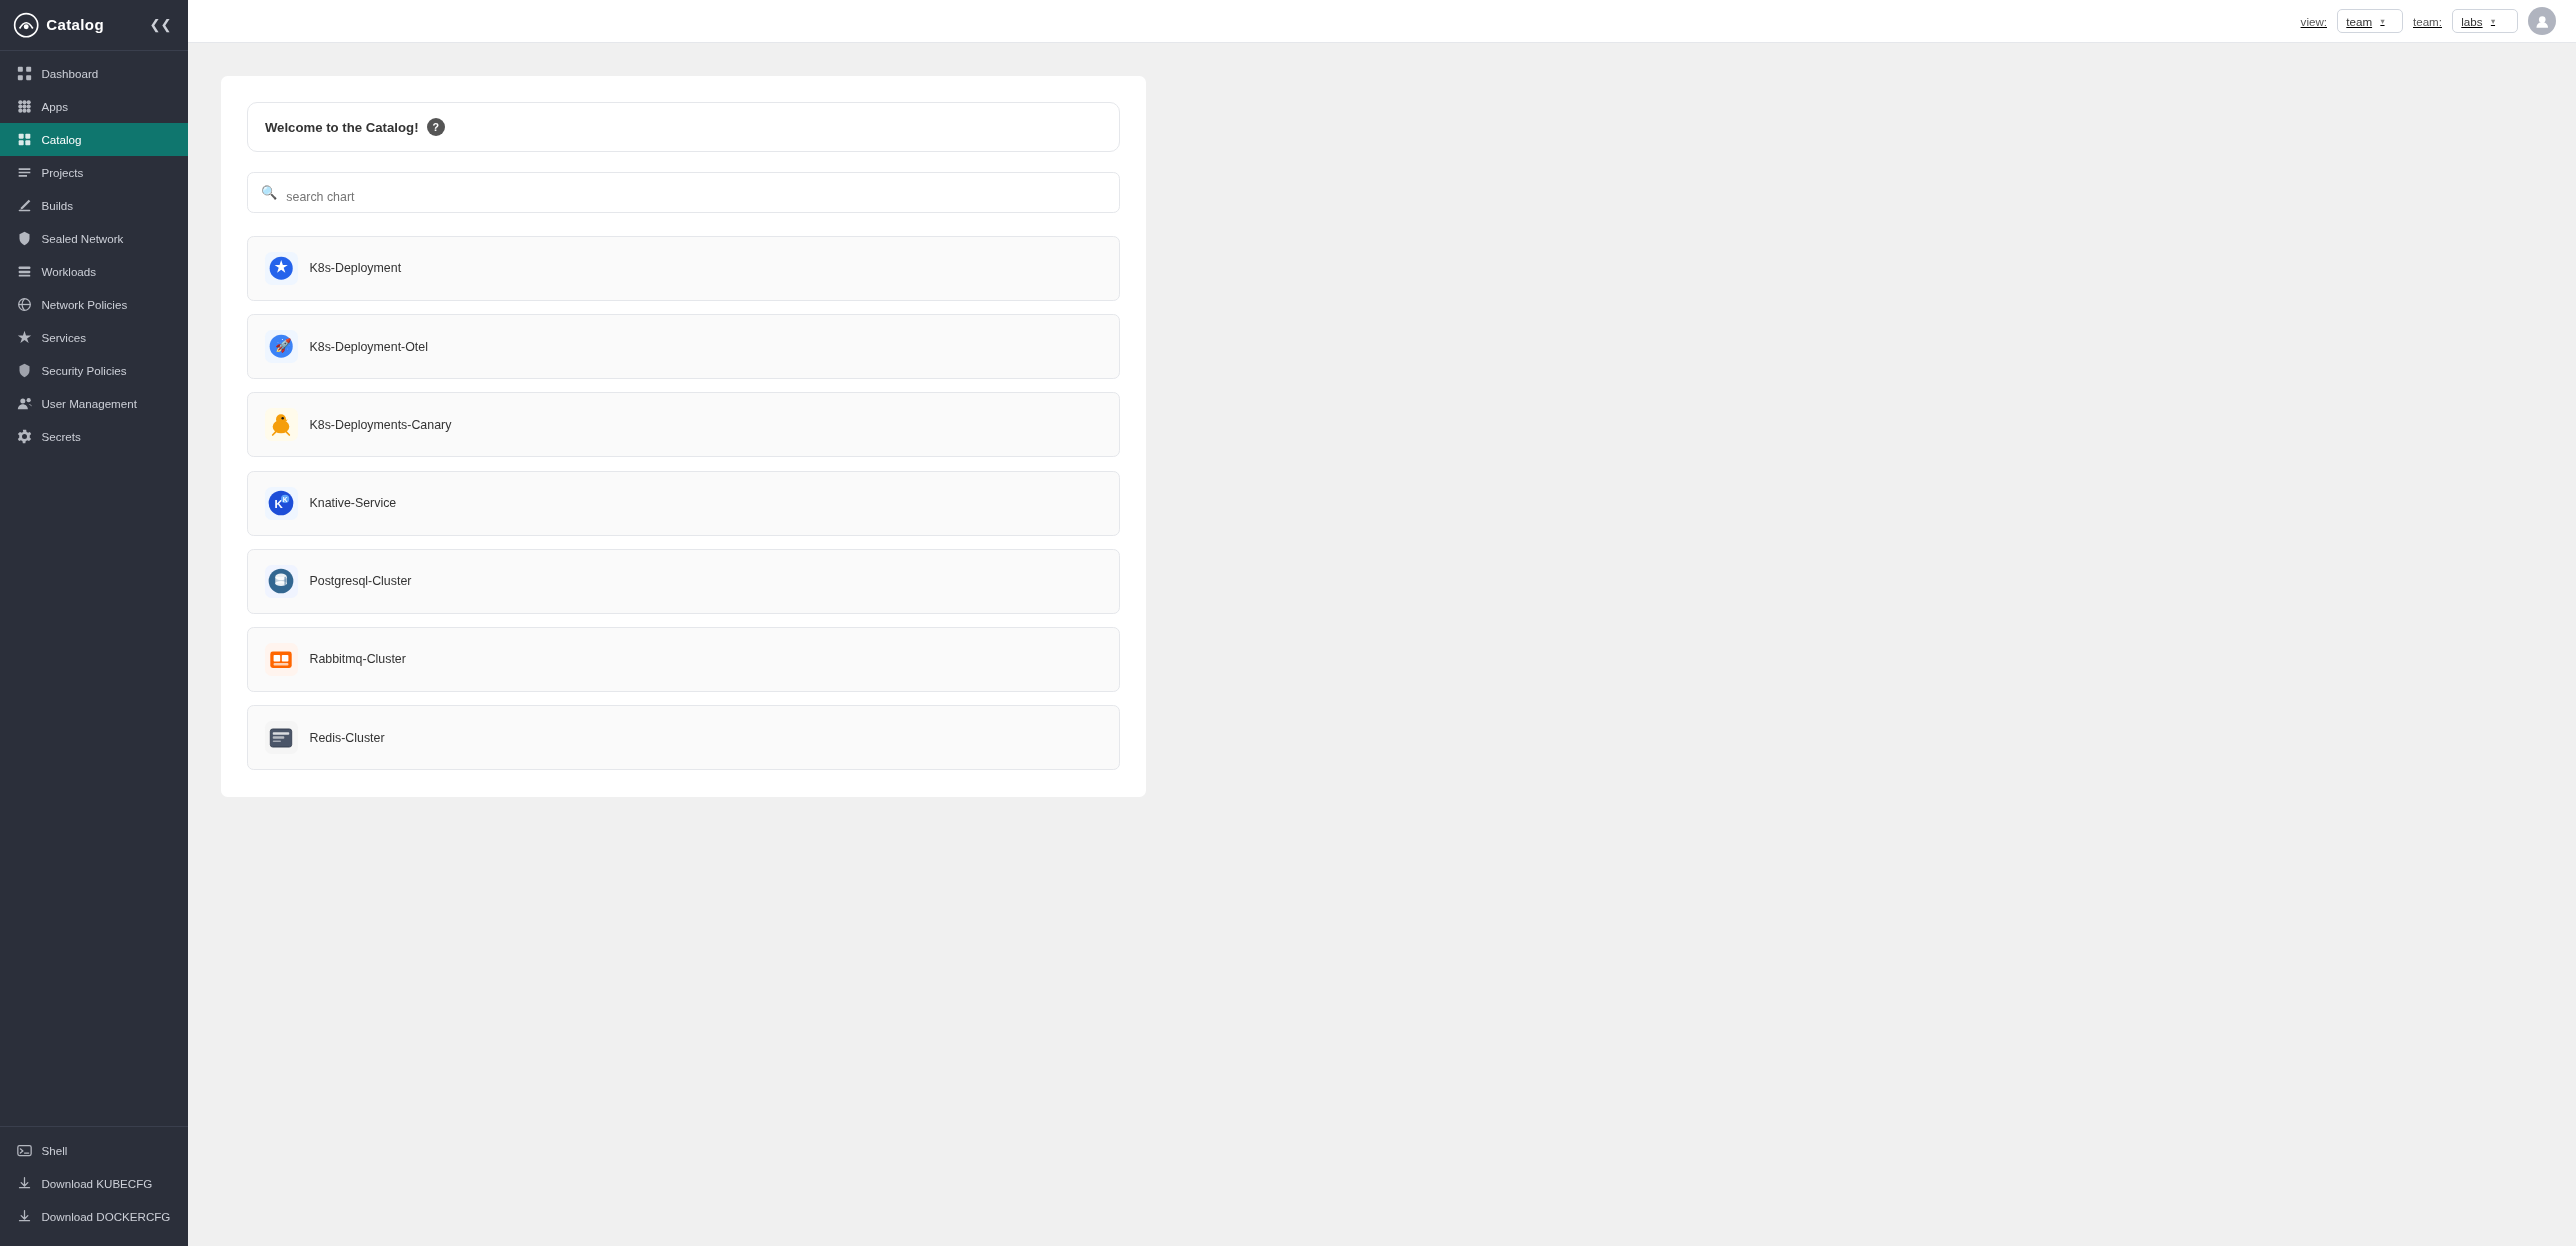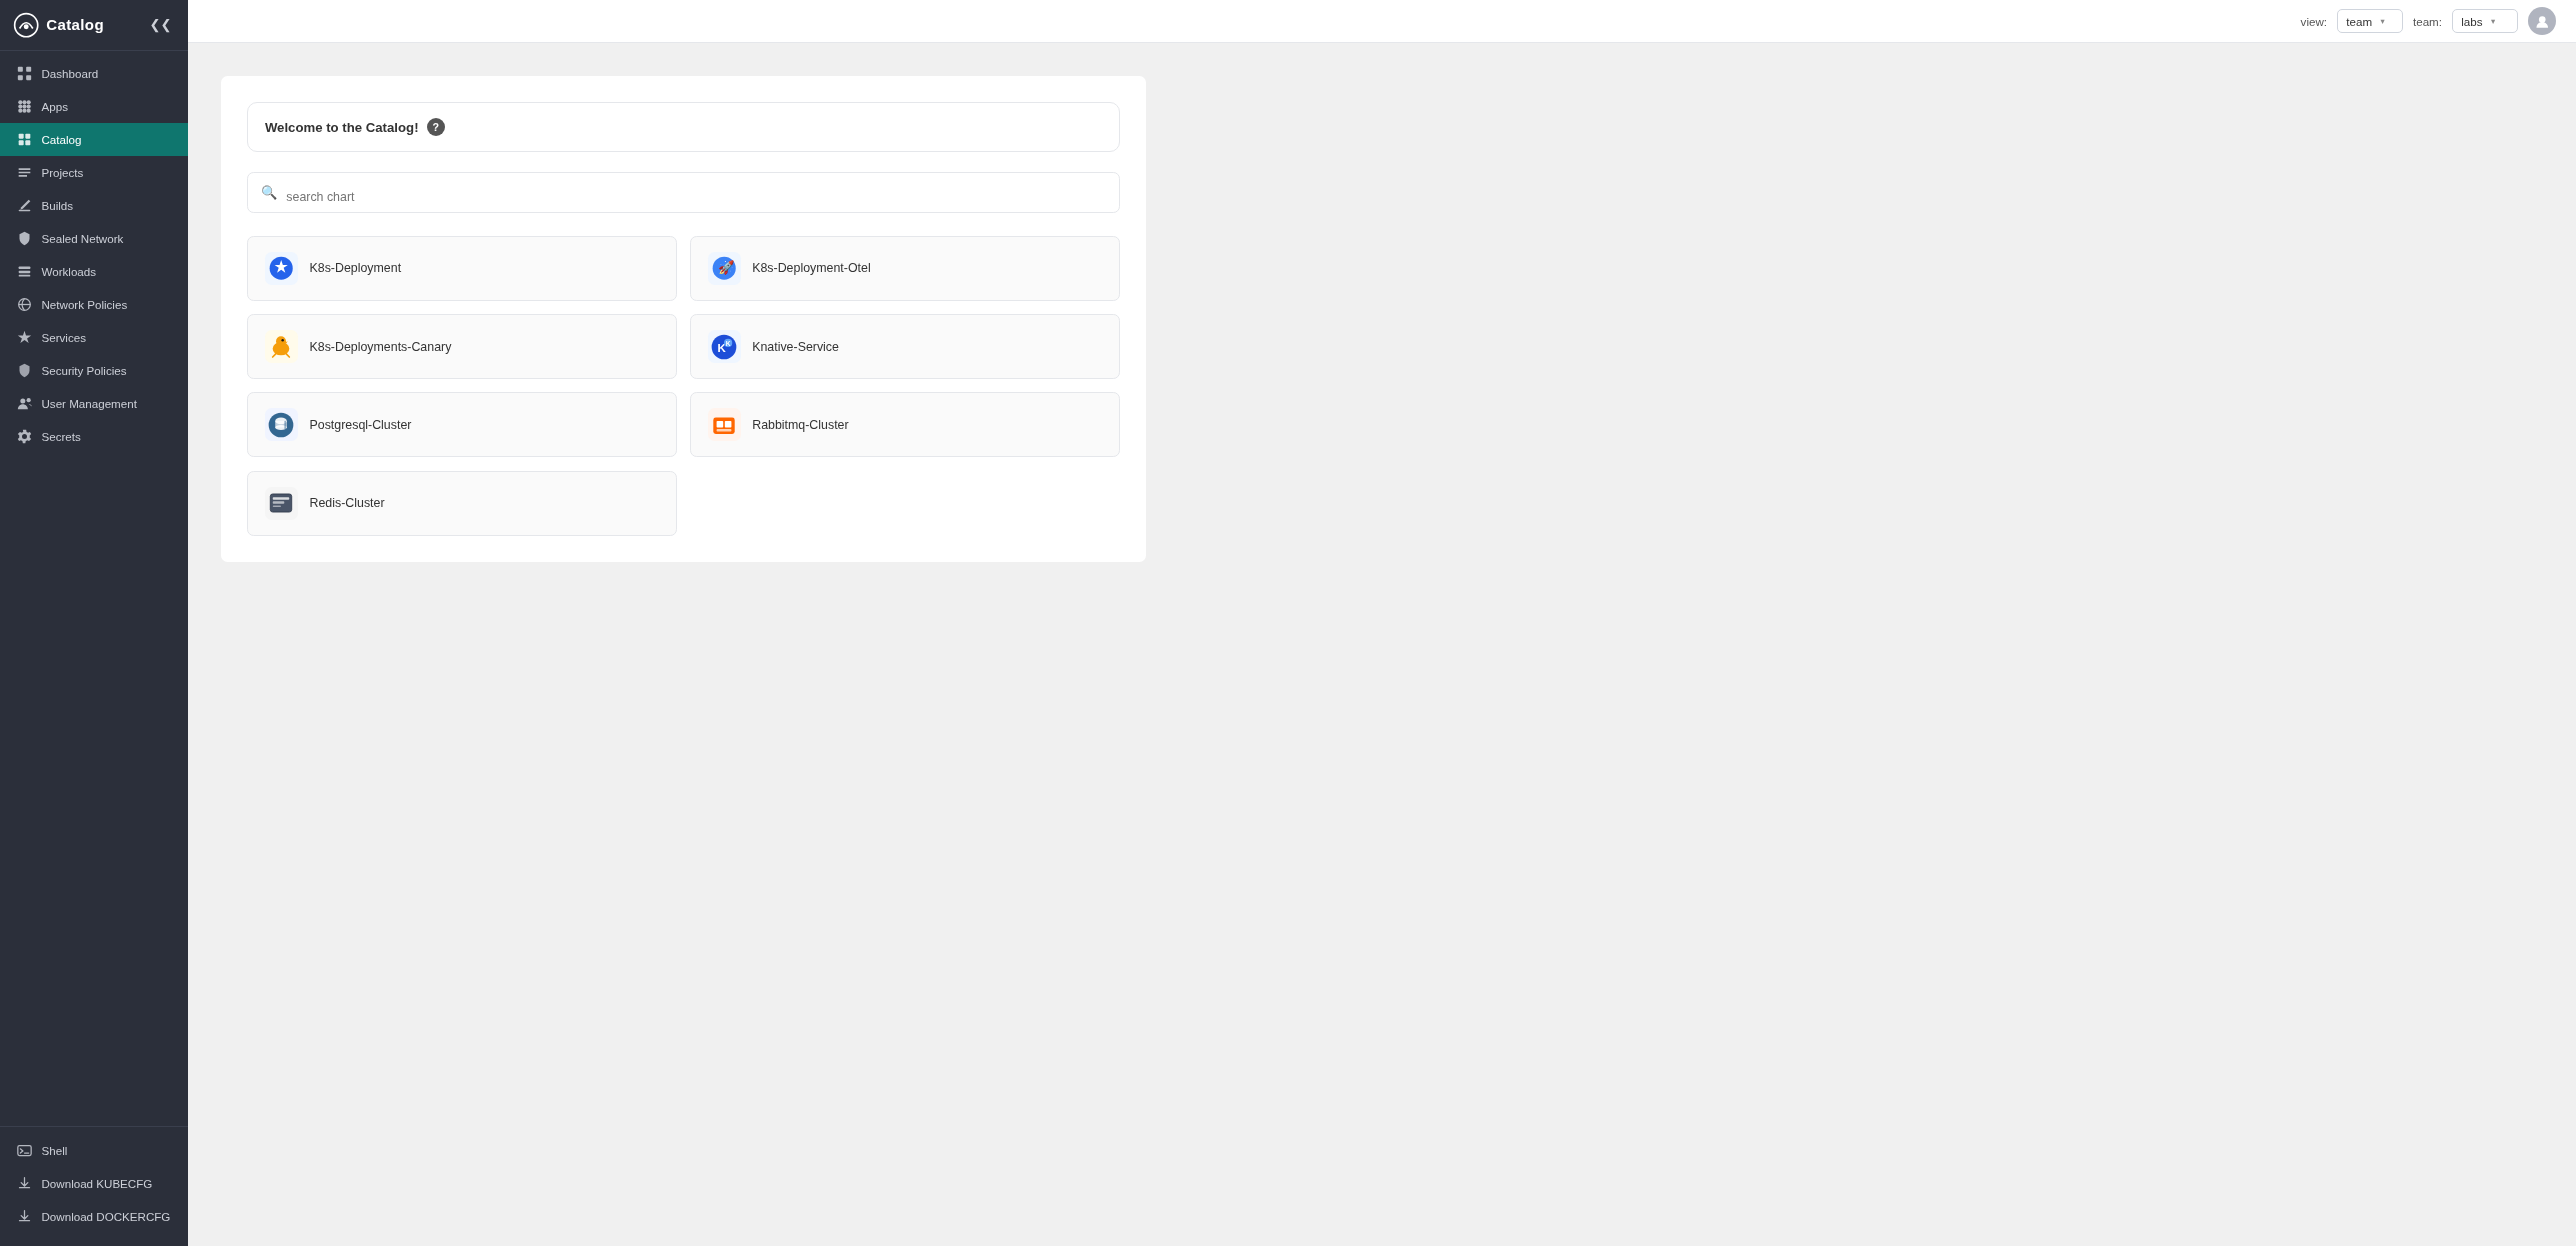--- a/index.html
+++ b/index.html
@@ -80,20 +80,21 @@
     .topbar {
       height: 43px;
       background: #fff;
       display: flex;
       align-items: center;
       justify-content: flex-end;
       padding: 0 20px;
       gap: 10px;
       border-bottom: 0.8px solid #e5e7eb;
       flex-shrink: 0;
+      text-decoration: underline;
     }
     .topbar-label { font-size: 11.6px; color: #555; }
     .topbar-select {
       display: flex;
       align-items: center;
       gap: 5px;
       border: 0.8px solid #d0d5dd;
       border-radius: 5px;
       padding: 4.1px 8.3px;
       font-size: 11.6px;
@@ -174,21 +175,21 @@
       border: none;
       outline: none;
       font-size: 12.4px;
       color: #555;
       width: 100%;
       background: transparent;
       margin-top: 8px;
     }
     .catalog-grid {
       display: grid;
-      grid-template-columns: repeat(2, 1fr);
+      grid-template-columns: repeat(1, 1fr);
       gap: 13.2px;
     }
     .catalog-card {
       display: flex;
       align-items: center;
       gap: 11.6px;
       border: 0.8px solid #e5e7eb;
       border-radius: 6.6px;
       padding: 15px 16.5px;
       cursor: pointer;

